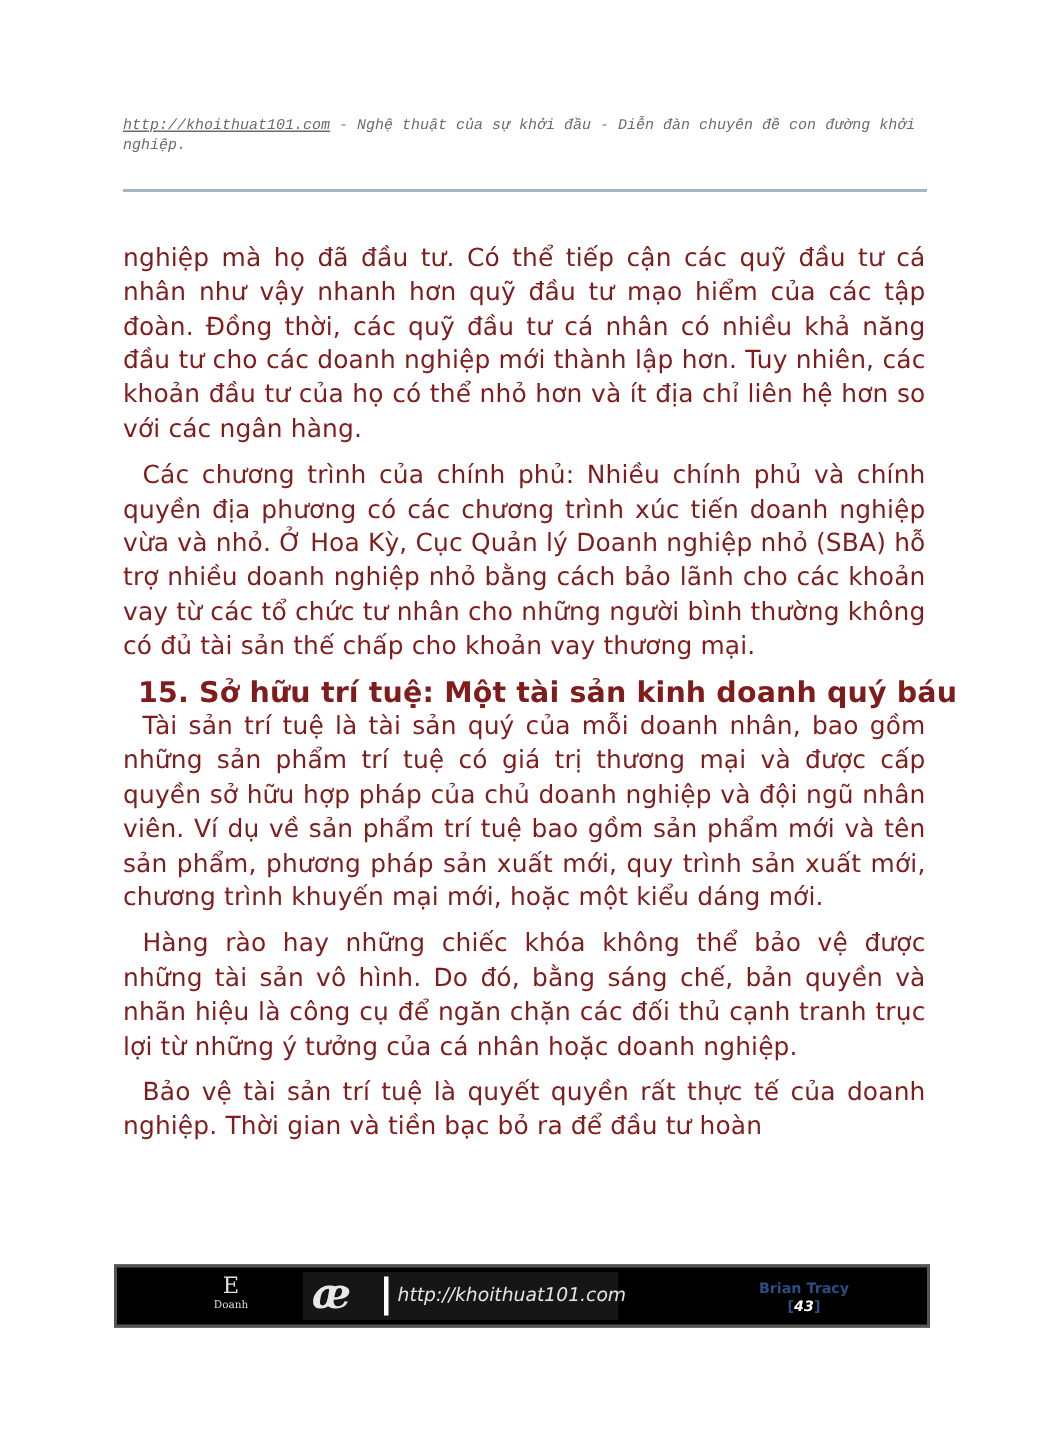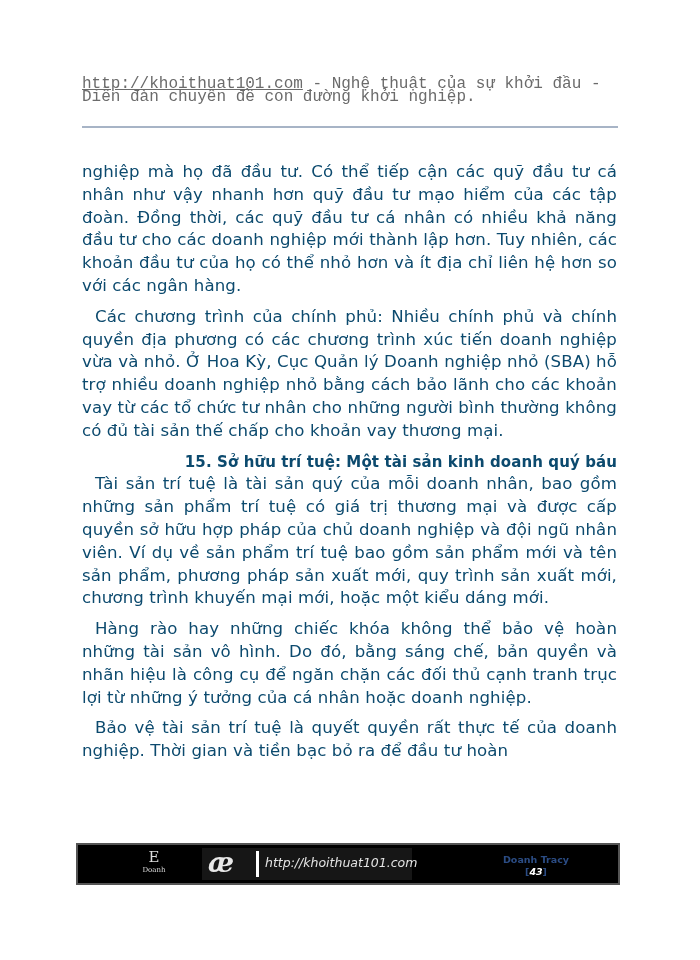--- a/index.html
+++ b/index.html
@@ -1,27 +1,27 @@
 <!DOCTYPE html>
 <html><head>
 <meta charset="utf-8">
 <style>
   html, body { margin:0; padding:0; background:#ffffff; }
   body { width:700px; height:960px; position:relative; overflow:hidden; }
   .page-header { position:absolute; left:82px; top:78px; width:535px;
-    font-family:"Liberation Mono", monospace; font-size:16px;
+    font-family:"Liberation Mono", monospace; font-style:italic; font-size:10px;
     line-height:13px; color:#6b6b6b; }
   .page-header .link { color:#6b6b6b; text-decoration:underline; }
   .header-rule { position:absolute; left:82px; top:126px; width:536px; height:2px; background:#a7b4c6; }
   .content { position:absolute; left:82px; top:161px; width:535px;
     font-family:"DejaVu Sans", sans-serif; font-size:16.6px; line-height:22.8px;
-    color:#0c4a6e; text-align:justify; letter-spacing:0.1px; }
+    color:#7f1d1d; text-align:justify; letter-spacing:0.1px; }
   .content p { margin:0 0 8px 0; }
   .content p.indent { text-indent:13px; }
-  .content h2 { margin:0; font-size:15px; font-weight:bold; text-indent:10px; line-height:22.8px; text-align:right; white-space:nowrap; }
+  .content h2 { margin:0; font-size:19px; font-weight:bold; text-indent:10px; line-height:22.8px; text-align:right; white-space:nowrap; }
   .footer { position:absolute; left:76px; top:843px; width:544px; height:42px; background:#000;
     border:2px solid #555; box-sizing:border-box; }
   .mystic { position:absolute; left:56px; top:3px; width:40px; text-align:center; color:#ddd;
     font-family:"DejaVu Serif", serif; }
   .mystic .e { font-size:15px; line-height:18px; font-weight:100; }
   .mystic .txt { font-size:7px; line-height:8px; }
   .logo-box { position:absolute; left:124px; top:3px; width:210px; height:32px; background:#161616; }
   .logo-ae { position:absolute; left:6px; top:-2px; font-family:"DejaVu Serif", serif; font-size:28px; font-weight:bold; color:#e8e8e8; font-style:italic; }
   .logo-bar { position:absolute; left:54px; top:3px; width:3px; height:26px; background:#fff; }
   .logo-url { position:absolute; left:63px; top:7px; font-family:"DejaVu Sans", sans-serif; font-style:italic; font-size:12.5px; color:#e4e4e4; }
@@ -36,31 +36,31 @@
 <div class="page-header">
   <span class="link">http://khoithuat101.com</span><span> - Nghệ thuật của sự khởi đầu - Diễn đàn chuyên đề con đường khởi nghiệp.</span>
 </div>
 <div class="header-rule"></div>
 
 <div class="content">
   <p>nghiệp mà họ đã đầu tư. Có thể tiếp cận các quỹ đầu tư cá nhân như vậy nhanh hơn quỹ đầu tư mạo hiểm của các tập đoàn. Đồng thời, các quỹ đầu tư cá nhân có nhiều khả năng đầu tư cho các doanh nghiệp mới thành lập hơn. Tuy nhiên, các khoản đầu tư của họ có thể nhỏ hơn và ít địa chỉ liên hệ hơn so với các ngân hàng.</p>
   <p class="indent">Các chương trình của chính phủ: Nhiều chính phủ và chính quyền địa phương có các chương trình xúc tiến doanh nghiệp vừa và nhỏ. Ở Hoa Kỳ, Cục Quản lý Doanh nghiệp nhỏ (SBA) hỗ trợ nhiều doanh nghiệp nhỏ bằng cách bảo lãnh cho các khoản vay từ các tổ chức tư nhân cho những người bình thường không có đủ tài sản thế chấp cho khoản vay thương mại.</p>
   <h2>15. Sở hữu trí tuệ: Một tài sản kinh doanh quý báu</h2>
   <p class="indent">Tài sản trí tuệ là tài sản quý của mỗi doanh nhân, bao gồm những sản phẩm trí tuệ có giá trị thương mại và được cấp quyền sở hữu hợp pháp của chủ doanh nghiệp và đội ngũ nhân viên. Ví dụ về sản phẩm trí tuệ bao gồm sản phẩm mới và tên sản phẩm, phương pháp sản xuất mới, quy trình sản xuất mới, chương trình khuyến mại mới, hoặc một kiểu dáng mới.</p>
-  <p class="indent">Hàng rào hay những chiếc khóa không thể bảo vệ hoàn những tài sản vô hình. Do đó, bằng sáng chế, bản quyền và nhãn hiệu là công cụ để ngăn chặn các đối thủ cạnh tranh trục lợi từ những ý tưởng của cá nhân hoặc doanh nghiệp.</p>
+  <p class="indent">Hàng rào hay những chiếc khóa không thể bảo vệ được những tài sản vô hình. Do đó, bằng sáng chế, bản quyền và nhãn hiệu là công cụ để ngăn chặn các đối thủ cạnh tranh trục lợi từ những ý tưởng của cá nhân hoặc doanh nghiệp.</p>
   <p class="indent">Bảo vệ tài sản trí tuệ là quyết quyền rất thực tế của doanh nghiệp. Thời gian và tiền bạc bỏ ra để đầu tư hoàn</p>
 </div>
 
 <div class="footer">
   <div class="mystic">
     <div class="e">E</div>
     <div class="txt">Doanh</div>
   </div>
   <div class="logo-box">
     <span class="logo-ae">æ</span>
     <span class="logo-bar"></span>
     <span class="logo-url">http://khoithuat101.com</span>
   </div>
   <div class="author">
-    <span>Doanh Tracy</span>
+    <span>Brian Tracy</span>
     <span class="pagenum"><span>[</span><b>43</b><span>]</span></span>
   </div>
 </div>
 
 </body></html>

